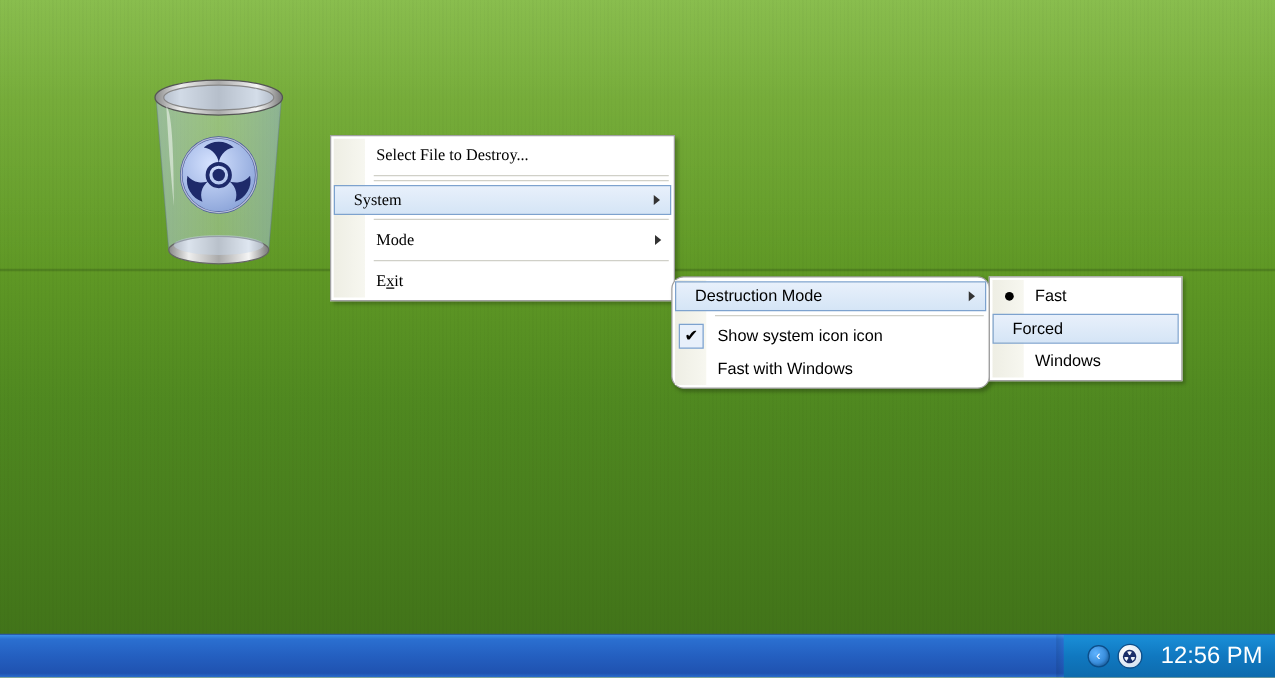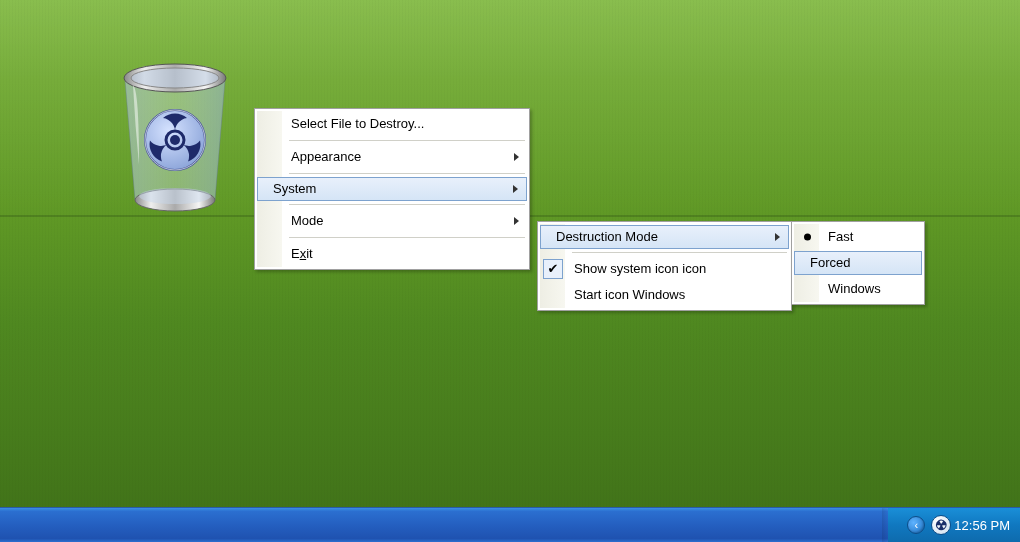--- a/index.html
+++ b/index.html
@@ -83,23 +83,23 @@
     font-size: 13px; text-align: center; line-height: 18px;
   }
   .menu .radio {
     position: absolute;
     left: 10px; top: 50%; transform: translateY(-50%);
     width: 7px; height: 7px; border-radius: 50%;
     background: #000;
   }
   .underline { text-decoration: underline; }
 
-  #menu1 { left: 254px; top: 108px; width: 276px; }
-  #menu2 { left: 537px; top: 221px; width: 255px; }
-  #menu3 { left: 791px; top: 221px; width: 134px; }
+  #menu1 { left: 264px; top: 108px; width: 276px; font-family: Liberation Serif, serif; }
+  #menu2 { left: 537px; top: 221px; width: 255px; border-radius: 10px; }
+  #menu3 { left: 791px; top: 221px; width: 155px; }
 
   
   .taskbar {
     position: absolute;
     left: 0; right: 0; bottom: 0; height: 35px;
     background: linear-gradient(to bottom, #3a8ee6 0%, #2b6fd0 10%, #245fc0 50%, #1f52b0 90%, #2b6fd0 100%);
     border-top: 1px solid #2a5aa5;
   }
   .tray {
     position: absolute;
@@ -107,21 +107,21 @@
     display: flex; align-items: center;
     padding: 0 10px 0 16px;
     background: linear-gradient(to bottom, #1a8fd8 0%, #1078c0 50%, #0e6bad 100%);
   }
   .tray::before {
     content: "";
     position: absolute; left: -6px; top: 0; bottom: 0; width: 6px;
     background: linear-gradient(to right, rgba(0,0,0,0.1), transparent);
   }
   .tray-clock {
-    color: #fff; font-size: 13px; margin-left: 0;
+    color: #fff; font-size: 19px; margin-left: 12px;
   }
   .tray-icon { margin: 0 3px; display: flex; align-items: center; }
   .left-chevron {
     width: 18px; height: 18px; border-radius: 50%;
     background: radial-gradient(circle at 35% 35%, #5fb3ff, #1a6fc0);
     border: 1px solid #0d4d88;
     display: flex; align-items: center; justify-content: center;
     color: #fff; font-size: 11px;
     box-shadow: inset -1px -1px 2px rgba(0,0,0,0.2);
   }
@@ -188,24 +188,20 @@
     <path d="M28 40 Q34 45 34 120 Q30 80 28 40 Z" fill="rgba(255,255,255,0.5)"></path>
   </svg>
 </div>
 
 <div id="menu1" class="menu">
   <div class="side"></div>
   <div class="item">
     <span>Select File to Destroy...</span>
   </div>
   <div class="sep"></div>
-  <div class="item">
-    <span>Appearance</span>
-    <span class="arrow"></span>
-  </div>
   <div class="sep"></div>
   <div class="item hl">
     <span>System</span>
     <span class="arrow"></span>
   </div>
   <div class="sep"></div>
   <div class="item">
     <span>Mode</span>
     <span class="arrow"></span>
   </div>
@@ -220,21 +216,21 @@
   <div class="item hl">
     <span>Destruction Mode</span>
     <span class="arrow"></span>
   </div>
   <div class="sep"></div>
   <div class="item">
     <span class="check">✔</span>
     <span>Show system icon icon</span>
   </div>
   <div class="item">
-    <span>Start icon Windows</span>
+    <span>Fast with Windows</span>
   </div>
 </div>
 
 <div id="menu3" class="menu">
   <div class="side"></div>
   <div class="item">
     <span class="radio"></span>
     <span>Fast</span>
   </div>
   <div class="item hl">

